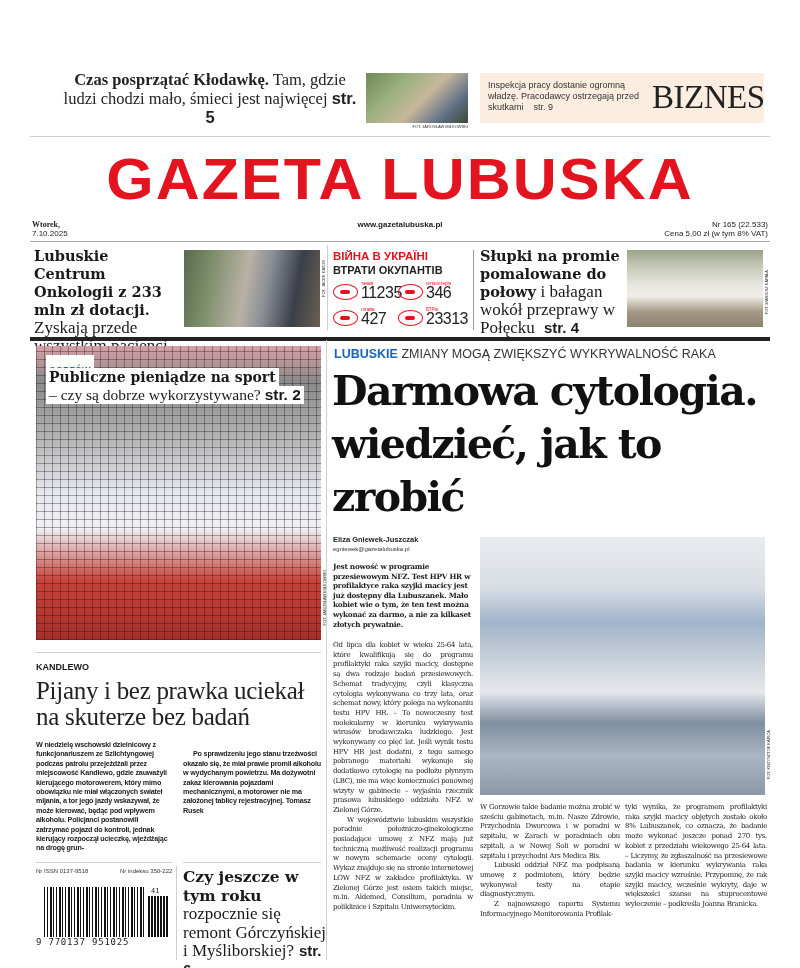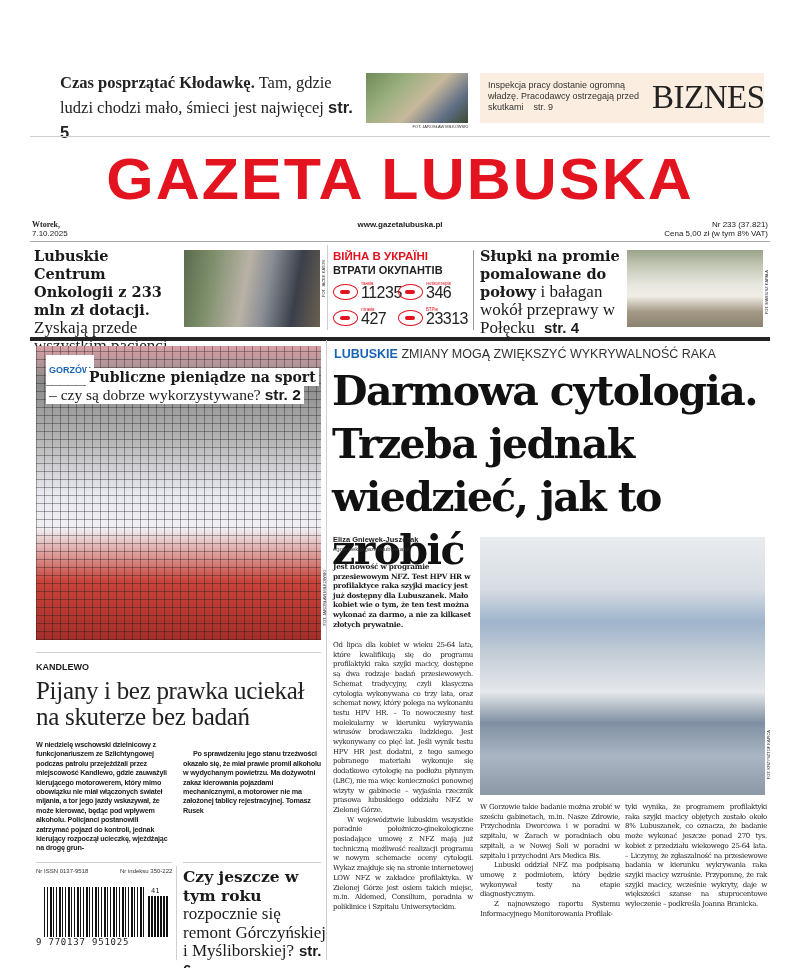--- a/index.html
+++ b/index.html
@@ -1,21 +1,21 @@
 <!DOCTYPE html>
 <html><head>
 <meta charset="utf-8">
 <style>
   * { box-sizing: border-box; margin: 0; padding: 0; }
   html, body { width: 800px; height: 968px; background: #ffffff; overflow: hidden; }
   body { position: relative; font-family: "DejaVu Serif", serif; color: #1a1a1a; }
   .abs { position: absolute; }
 
   
-  #teaser-top { left: 60px; top: 70px; width: 300px; text-align: left; font-family: "Liberation Serif", serif; font-size: 16.5px; line-height: 25px; color: #222; }
+  #teaser-top { left: 60px; top: 70px; width: 300px; text-align: center; font-family: "Liberation Serif", serif; font-size: 16.5px; line-height: 19px; color: #222; }
   #teaser-top b { font-weight: bold; }
   #teaser-top .pg { font-family: "Liberation Sans", sans-serif; font-weight: bold; }
   #teaser-top-photo { left: 366px; top: 73px; width: 102px; height: 50px; background: linear-gradient(135deg,#6f8a58 0%,#9bb07f 30%,#c7b89b 55%,#5e6e85 80%,#3c4a32 100%); }
   #teaser-top-credit { left: 366px; top: 124px; width: 102px; text-align: right; font-family: "Liberation Sans", sans-serif; font-size: 4px; color: #333; }
 
   #biznes-box { left: 480px; top: 73px; width: 284px; height: 50px; background: #fbeee0; }
   #biznes-text { left: 488px; top: 80px; width: 160px; font-family: "Liberation Sans", sans-serif; font-size: 9px; line-height: 11px; color: #333; }
   #biznes-label { left: 652px; top: 79px; font-family: "Liberation Serif", serif; font-size: 33px; letter-spacing: -0.5px; color: #222; }
 
   .hr { background: #cfcfcf; height: 1px; }
@@ -53,21 +53,21 @@
   #slupki-text { left: 480px; top: 247px; width: 150px; }
   #slupki-photo { left: 627px; top: 250px; width: 136px; height: 77px; background: linear-gradient(180deg,#9aa38a 0%,#c2c7b4 20%,#e8e6e0 45%,#f1eee8 60%,#a59a86 80%,#8b8170 100%); }
   #slupki-credit { left: 764px; top: 270px; font-family: "Liberation Sans", sans-serif; font-size: 4px; color: #333; writing-mode: vertical-rl; transform: rotate(180deg); }
 
   
   #sport-photo { left: 36px; top: 346px; width: 285px; height: 294px; background:
       repeating-linear-gradient(0deg, rgba(20,20,20,0.35) 0 1px, transparent 1px 8px),
       repeating-linear-gradient(90deg, rgba(20,20,20,0.35) 0 1px, transparent 1px 8px),
       linear-gradient(180deg,#d9a0a6 0%,#8a8a8a 12%,#b0b0b0 30%,#e8e8f0 50%,#f0f0f4 62%,#c8433a 80%,#a32f2a 100%); }
   #sport-tag { left: 46px; top: 355px; background: #fff; padding: 10px 3px; font-family: "Liberation Sans", sans-serif; font-weight: bold; font-size: 9px; color: #1a64b4; }
-  #sport-h1 { left: 46px; top: 368px; background: #fff; padding: 0 3px; font-family: "DejaVu Serif", serif; font-weight: bold; font-size: 14px; line-height: 18px; color: #1a1a1a; margin-left: 40px; }
+  #sport-h1 { left: 46px; top: 368px; background: #fff; padding: 0 3px; font-family: "DejaVu Serif", serif; font-weight: bold; font-size: 14px; line-height: 18px; color: #1a1a1a; }
   #sport-h2 { left: 46px; top: 386px; background: #fff; padding: 0 3px; font-family: "Liberation Serif", serif; font-size: 15.5px; line-height: 18px; color: #1a1a1a; }
   #sport-h2 .pg { font-family: "Liberation Sans", sans-serif; font-weight: bold; }
   #sport-credit { left: 322px; top: 570px; font-family: "Liberation Sans", sans-serif; font-size: 4px; color: #333; writing-mode: vertical-rl; transform: rotate(180deg); }
   #vsep-main { left: 326px; top: 340px; width: 1px; height: 620px; background: #cfcfcf; }
 
   #kandlewo-tag { left: 36px; top: 662px; font-family: "Liberation Sans", sans-serif; font-weight: bold; font-size: 9px; color: #1a1a1a; }
   #kandlewo-title { left: 36px; top: 678px; width: 290px; font-family: "Liberation Serif", serif; font-size: 25px; line-height: 26px; color: #222; letter-spacing: -0.3px; }
 
   .smallcol { font-family: "Liberation Sans", sans-serif; font-size: 7.2px; line-height: 9.4px; color: #222; font-weight: bold; letter-spacing: -0.2px; }
   #k-col1 { left: 36px; top: 740px; width: 136px; text-align: left; }
@@ -119,21 +119,21 @@
   <span>str. 9</span>
 </div>
 <div id="biznes-label" class="abs">BIZNES</div>
 
 <div class="abs hr" style="left:30px; top:136px; width:740px;"></div>
 
 <div id="masthead" class="abs">GAZETA LUBUSKA</div>
 <div id="date-day" class="abs">Wtorek,</div>
 <div id="date-full" class="abs">7.10.2025</div>
 <div id="website" class="abs">www.gazetalubuska.pl</div>
-<div id="issue-nr" class="abs">Nr 233 (37.821)</div>
+<div id="issue-nr" class="abs">Nr 165 (22.533)</div>
 <div id="issue-price" class="abs">Cena 5,00 zł (w tym 8% VAT)</div>
 <div class="abs hr" style="left:30px; top:241px; width:740px; background:#aaa;"></div>
 
 <div id="lco-text" class="abs teaser-head">
   <b>Lubuskie Centrum Onkologii z 233 mln zł dotacji.</b>
   <span class="light">Zyskają przede wszystkim pacjenci</span>
   &nbsp;<span class="pg">str. 3</span>
 </div>
 <div id="lco-photo" class="abs"></div>
 <div id="lco-credit" class="abs">FOT. JACEK KATOS</div>
@@ -210,21 +210,20 @@
   <span class="light">rozpocznie się remont Górczyńskiej i Myśliborskiej?</span>
   <span class="pg">str. 6</span>
 </div>
 
 <div id="main-kicker" class="abs">
   <b>LUBUSKIE</b>
   <span>ZMIANY MOGĄ ZWIĘKSZYĆ WYKRYWALNOŚĆ RAKA</span>
 </div>
 <div id="main-title" class="abs">
   <div>Darmowa cytologia.</div>
-  <div>Trzeba jednak</div>
   <div>wiedzieć, jak to zrobić</div>
 </div>
 
 <div id="author" class="abs">Eliza Gniewek-Juszczak</div>
 <div id="author-email" class="abs">egniewek@gazetalubuska.pl</div>
 <div id="lead" class="abs">Jest nowość w programie przesiewowym NFZ. Test HPV HR w profilaktyce raka szyjki macicy jest już dostępny dla Lubuszanek. Mało kobiet wie o tym, że ten test można wykonać za darmo, a nie za kilkaset złotych prywatnie.</div>
 
 <div id="body-c1" class="abs body">
   <span>Od lipca dla kobiet w wieku 25-64 lata, które kwalifikują się do programu profilaktyki raka szyjki macicy, dostępne są dwa rodzaje badań przesiewowych. Schemat tradycyjny, czyli klasyczna cytologia wykonywana co trzy lata, oraz schemat nowy, który polega na wykonaniu testu HPV HR. – To nowoczesny test molekularny w kierunku wykrywania wirusów brodawczaka ludzkiego. Jest wykonywany co pięć lat. Jeśli wynik testu HPV HR jest dodatni, z tego samego pobranego materiału wykonuje się dodatkowo cytologię na podłożu płynnym (LBC), nie ma więc konieczności ponownej wizyty w gabinecie – wyjaśnia rzecznik prasowa lubuskiego oddziału NFZ w Zielonej Górze.</span><br>
   <span class="ind"></span><span>W województwie lubuskim wszystkie poradnie położniczo-ginekologiczne posiadające umowę z NFZ mają już techniczną możliwość realizacji programu w nowym schemacie oceny cytologii. Wykaz znajduje się na stronie internetowej LOW NFZ w zakładce profilaktyka. W Zielonej Górze jest osiem takich miejsc, m.in. Aldemed, Consilium, poradnia w poliklinice i Szpitalu Uniwersyteckim.</span>

